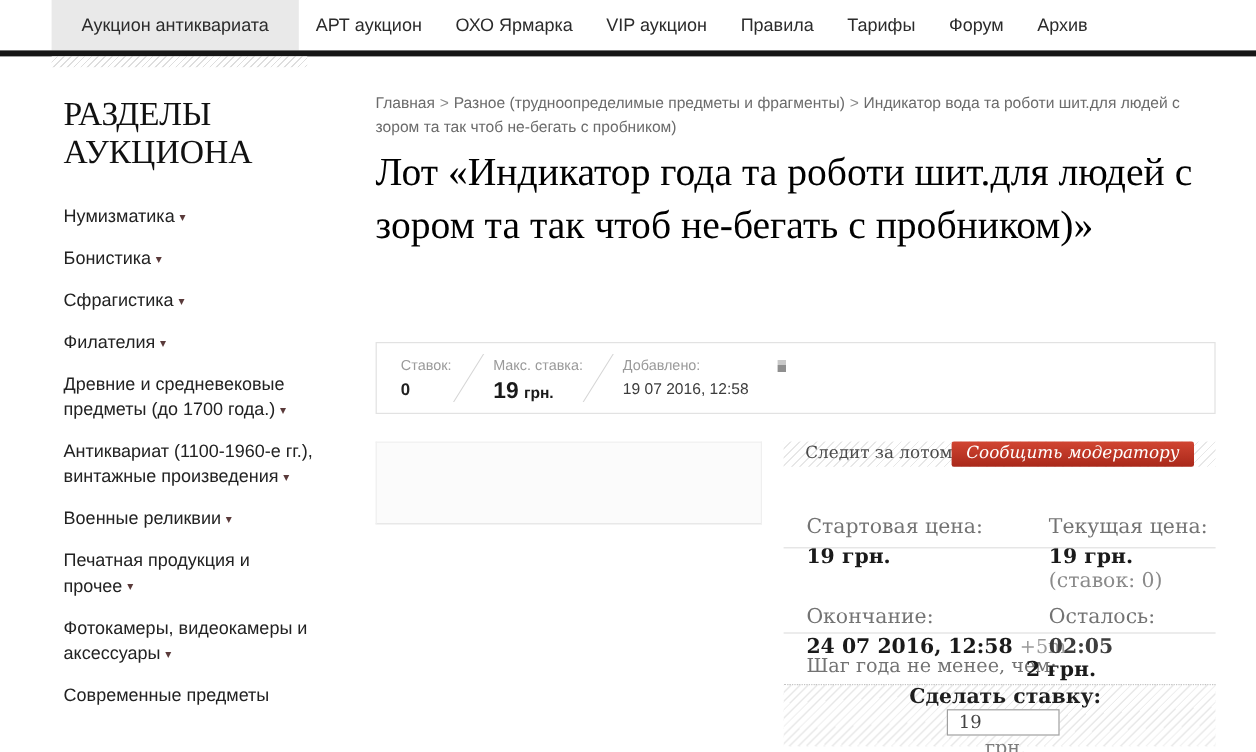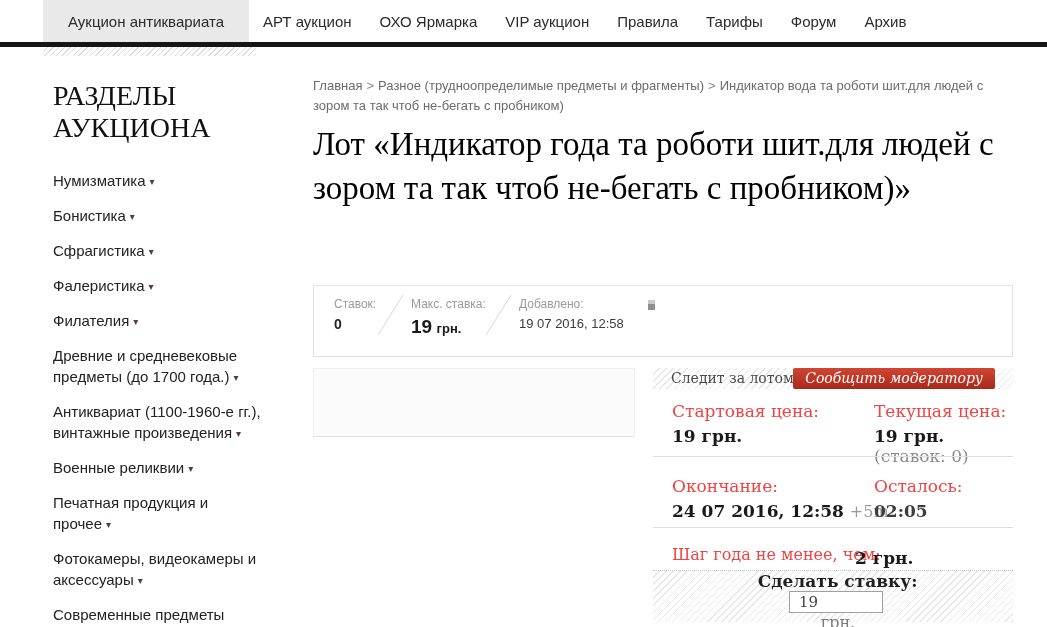--- a/index.html
+++ b/index.html
@@ -23,21 +23,21 @@
   
   .breadcrumb{position:absolute;left:313px;top:76px;width:695px;font-size:13px;line-height:20px;color:#6b6b6b;}
   .breadcrumb .sep{color:#8a8a8a;margin:0 4px;}
   .breadcrumb a{color:#6b6b6b;text-decoration:none;cursor:pointer;}
 
   
   .lot-title{position:absolute;left:313px;top:122px;width:685px;margin:0;
     font-family:"Liberation Serif",serif;font-weight:normal;font-size:33px;line-height:44px;color:#000;}
 
   
-  .statsbar{position:absolute;left:313px;top:285px;width:700px;height:72px;border:1px solid #e2e2e2;box-sizing:border-box;}
+  .statsbar{position:absolute;left:313px;top:285px;width:700px;height:60px;border:1px solid #e2e2e2;box-sizing:border-box;}
   .stat{position:absolute;top:11px;}
   .stat .lbl{font-size:12px;color:#9a9a9a;margin-bottom:5px;}
   .stat-bids{left:20px;} .stat-max{left:97px;} .stat-added{left:205px;}
   .stat-bids .val{font-size:14px;font-weight:bold;color:#222;}
   .stat-max .big{font-size:19px;font-weight:bold;color:#1a1a1a;}
   .stat-max .cur{font-size:13px;font-weight:bold;color:#1a1a1a;}
   .stat-added .val{font-size:13px;color:#3c3c3c;}
   .slash{position:absolute;top:9px;width:26px;height:40px;border-left:1px solid #d5d5d5;transform:skewX(-32deg);}
   .slash1{left:76px;} .slash2{left:184px;}
   .artifact-icon{position:absolute;left:334px;top:14px;width:7px;height:10px;
@@ -48,21 +48,21 @@
     border:1px solid #efefef;border-bottom-color:#e3e3e3;box-sizing:border-box;}
 
   
   .panel{position:absolute;left:653px;top:368px;width:360px;height:259px;font-family:"DejaVu Serif",serif;}
   .hatch{background:repeating-linear-gradient(135deg,#fff 0 4px,#e7e7e7 4px 5px);}
   .watch-strip{position:absolute;top:0;left:0;right:0;height:21px;line-height:21px;font-size:14px;color:#4a4a4a;padding-left:18px;box-sizing:border-box;}
   .watch-strip b{color:#000;}
   .report-btn{position:absolute;right:18px;top:0;height:21px;line-height:21px;padding:0 12px;
     background:linear-gradient(#d14532,#a9281a);color:#fff;font-style:italic;font-size:14px;
     border:none;border-radius:2px;cursor:pointer;font-family:"DejaVu Serif",serif;}
-  .p-label{font-size:17px;color:#ef4444;}
+  .p-label{font-size:17px;color:#737373;margin-top:28px;}
   .p-value{font-size:17px;font-weight:bold;color:#1a1a1a;margin-top:5px;}
   .col2{position:absolute;left:202px;top:0;}
   .row{position:absolute;left:19px;right:0;}
   .row-prices{top:33px;} .row-end{top:108px;}
   .muted{font-weight:normal;color:#8a8a8a;}
   .plus{font-weight:normal;color:#9a9a9a;font-size:16px;}
   .left-val{color:#3d3d3d;}
   .divider{position:absolute;left:0;right:0;border-top:1px solid #e0e0e0;}
   .div1{top:88px;} .div2{top:159px;}
   .row-step{top:177px;}
@@ -89,21 +89,20 @@
   <div class="tab">Архив</div>
 </div>
 <div class="nav-rule"></div>
 <div class="tab-hatch"></div>
 
 <div class="sidebar">
   <h2><span>РАЗДЕЛЫ</span><br><span>АУКЦИОНА</span></h2>
   <div class="side-item"><span>Нумизматика</span><span class="arr">▾</span></div>
   <div class="side-item"><span>Бонистика</span><span class="arr">▾</span></div>
   <div class="side-item"><span>Сфрагистика</span><span class="arr">▾</span></div>
-  <div class="side-item"><span>Фалеристика</span><span class="arr">▾</span></div>
   <div class="side-item"><span>Филателия</span><span class="arr">▾</span></div>
   <div class="side-item"><span>Древние и средневековые предметы (до 1700 года.)</span><span class="arr">▾</span></div>
   <div class="side-item"><span>Антиквариат (1100-1960-е гг.), винтажные произведения</span><span class="arr">▾</span></div>
   <div class="side-item"><span>Военные реликвии</span><span class="arr">▾</span></div>
   <div class="side-item"><span>Печатная продукция и прочее</span><span class="arr">▾</span></div>
   <div class="side-item"><span>Фотокамеры, видеокамеры и аксессуары</span><span class="arr">▾</span></div>
   <div class="side-item"><span>Современные предметы</span></div>
 </div>
 
 <div class="breadcrumb">

